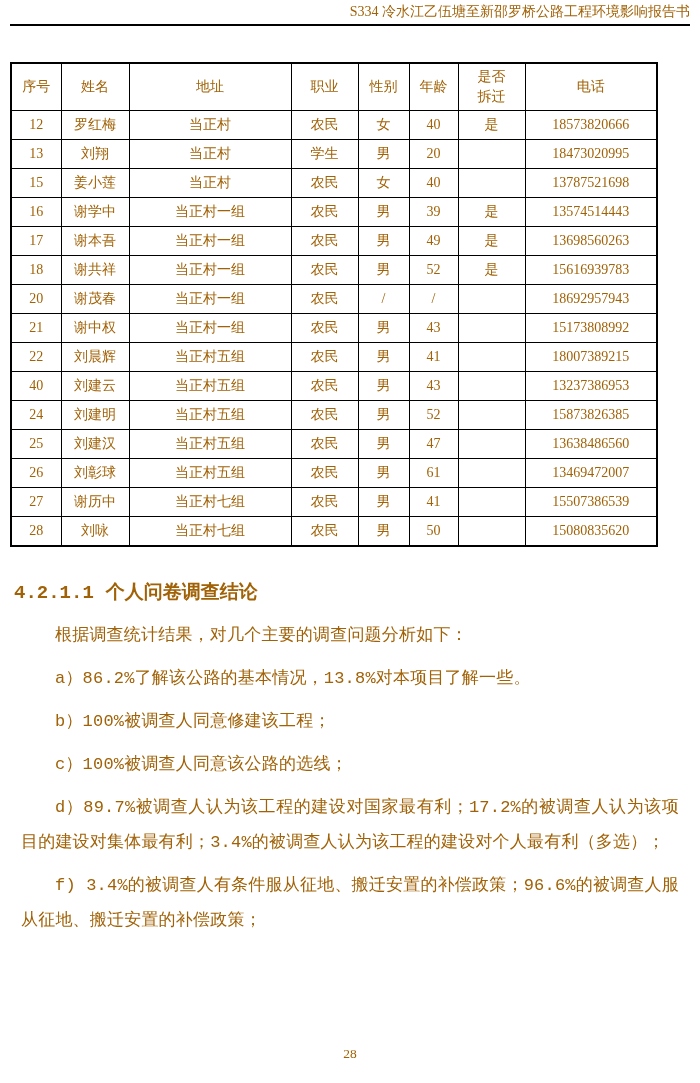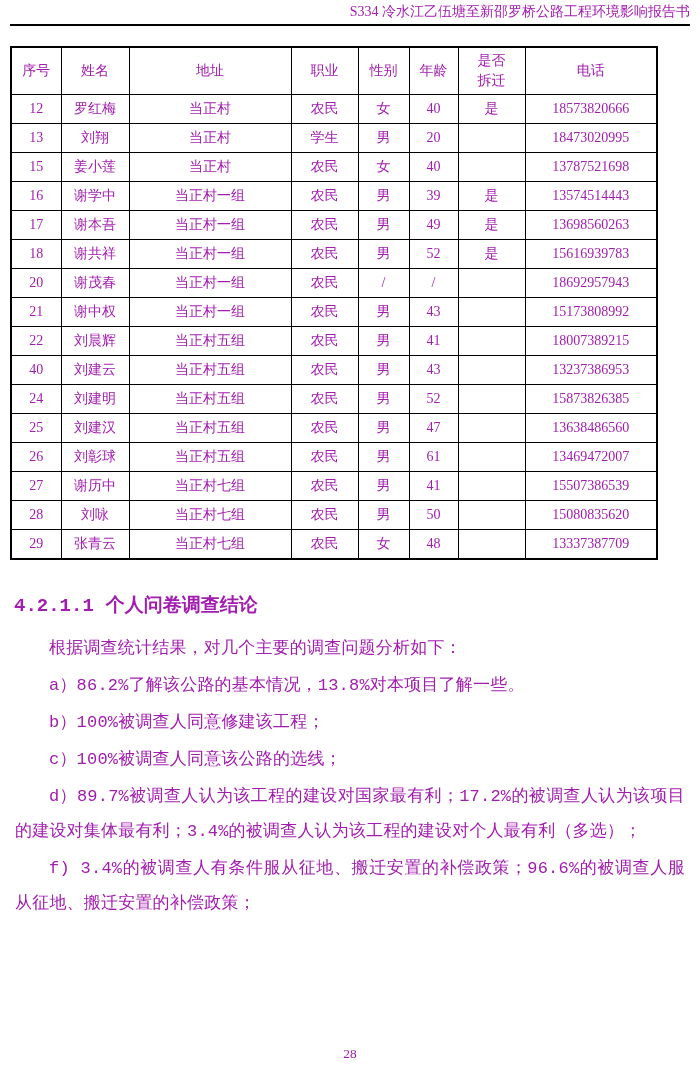--- a/index.html
+++ b/index.html
@@ -5,36 +5,36 @@
   html, body {
     margin: 0;
     padding: 0;
     background: #ffffff;
   }
   .page {
     position: relative;
     width: 700px;
     height: 1069px;
     background: #ffffff;
-    color: #a21caf;
+    color: #a16207;
     font-family: "Liberation Serif", "DejaVu Serif", serif;
     overflow: hidden;
   }
   
   .doc-header {
     margin: 4px 10px 0 10px;
     text-align: right;
     font-size: 14px;
     line-height: 16px;
     padding-bottom: 4px;
     border-bottom: 2px solid #000000;
   }
   
   .survey-table {
-    margin: 20px 0 0 10px;
+    margin: 36px 0 0 10px;
     width: 646px;
     border-collapse: collapse;
     table-layout: fixed;
     border: 2px solid #000000;
     font-size: 14px;
   }
   .survey-table th,
   .survey-table td {
     border: 1px solid #000000;
     text-align: center;
@@ -61,21 +61,21 @@
   .section-heading {
     margin: 0 0 12px 1px;
     font-size: 19px;
     font-weight: bold;
     line-height: 26px;
   }
   .section-heading .heading-number {
     margin-right: 12px;
   }
   .para {
-    margin: 2px;
+    margin: 8px;
     font-size: 17px;
     line-height: 35px;
     text-align: justify;
     text-indent: 34px;
     letter-spacing: 0.2px;
   }
   
   .page-footer {
     position: absolute;
     left: 0;
@@ -262,30 +262,20 @@
         <tr>
           <td>28</td>
           <td>刘咏</td>
           <td>当正村七组</td>
           <td>农民</td>
           <td>男</td>
           <td>50</td>
           <td></td>
           <td>15080835620</td>
         </tr>
-        <tr>
-          <td>29</td>
-          <td>张青云</td>
-          <td>当正村七组</td>
-          <td>农民</td>
-          <td>女</td>
-          <td>48</td>
-          <td></td>
-          <td>13337387709</td>
-        </tr>
       </tbody>
   </table>
 
   <div class="section">
     <h3 class="section-heading">
       <span class="heading-number">4.2.1.1</span><span>个人问卷调查结论</span>
     </h3>
     <div>
         <p class="para">根据调查统计结果，对几个主要的调查问题分析如下：</p>
         <p class="para">a）86.2%了解该公路的基本情况，13.8%对本项目了解一些。</p>

